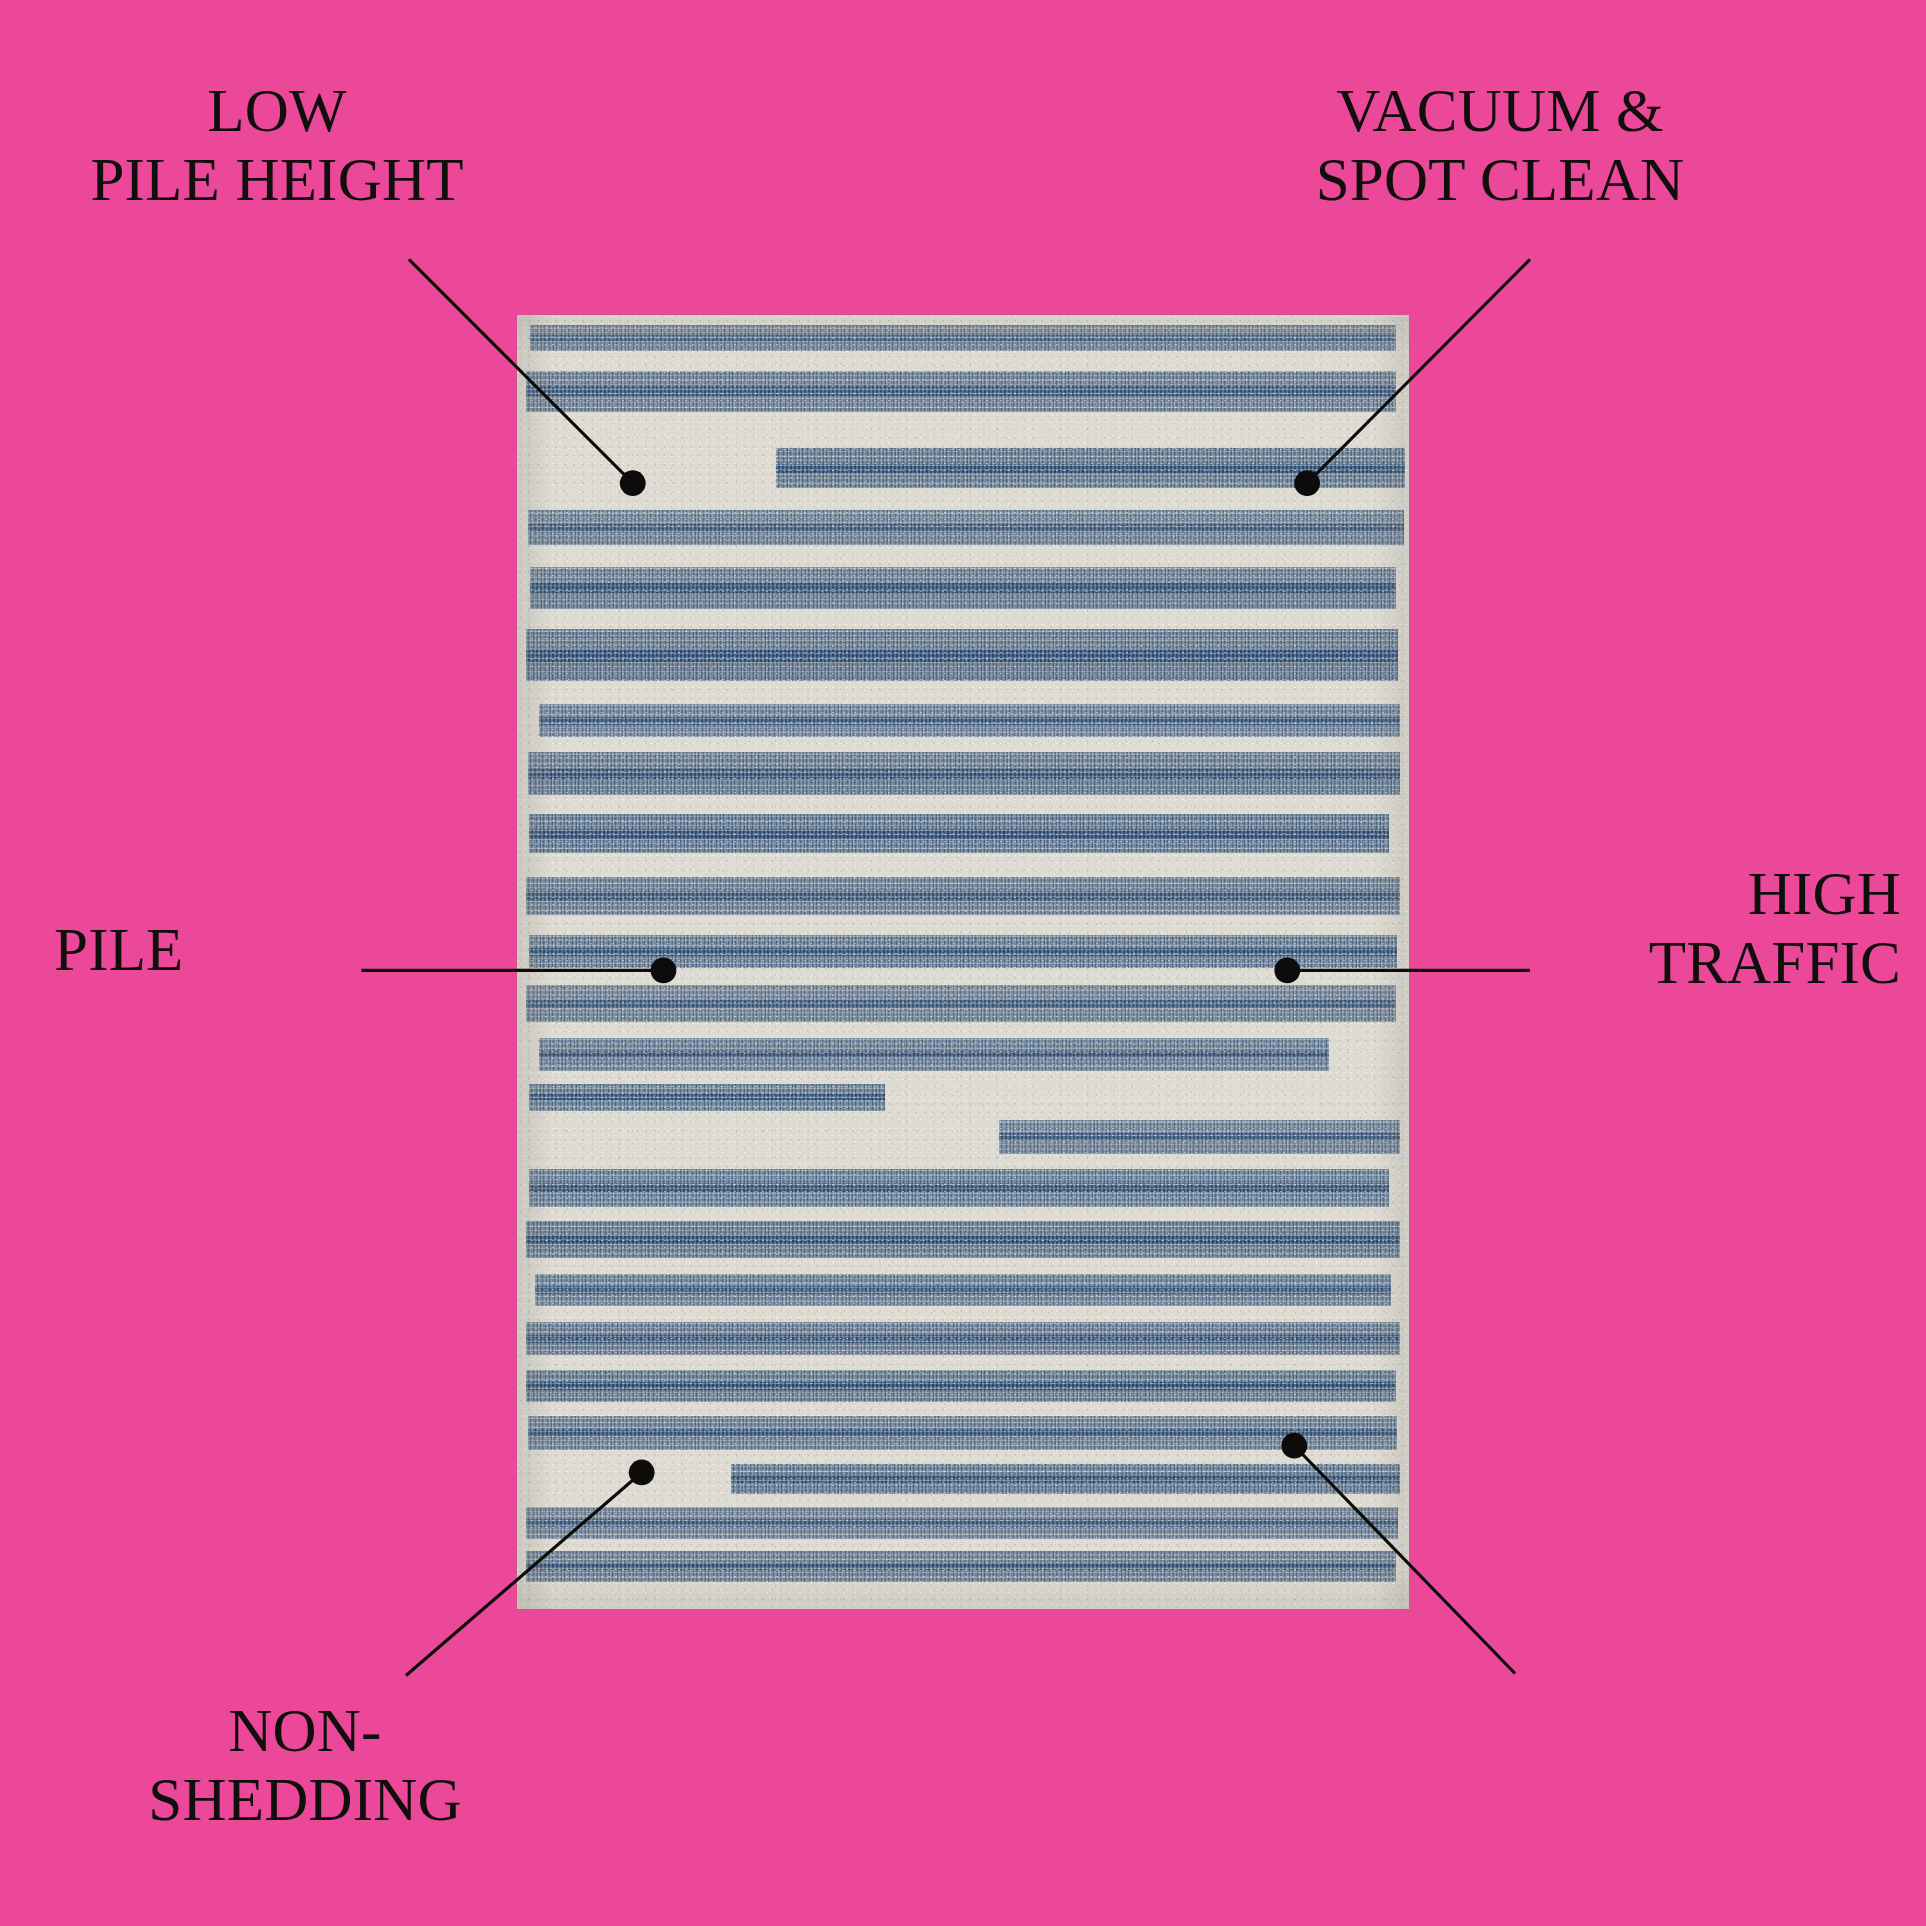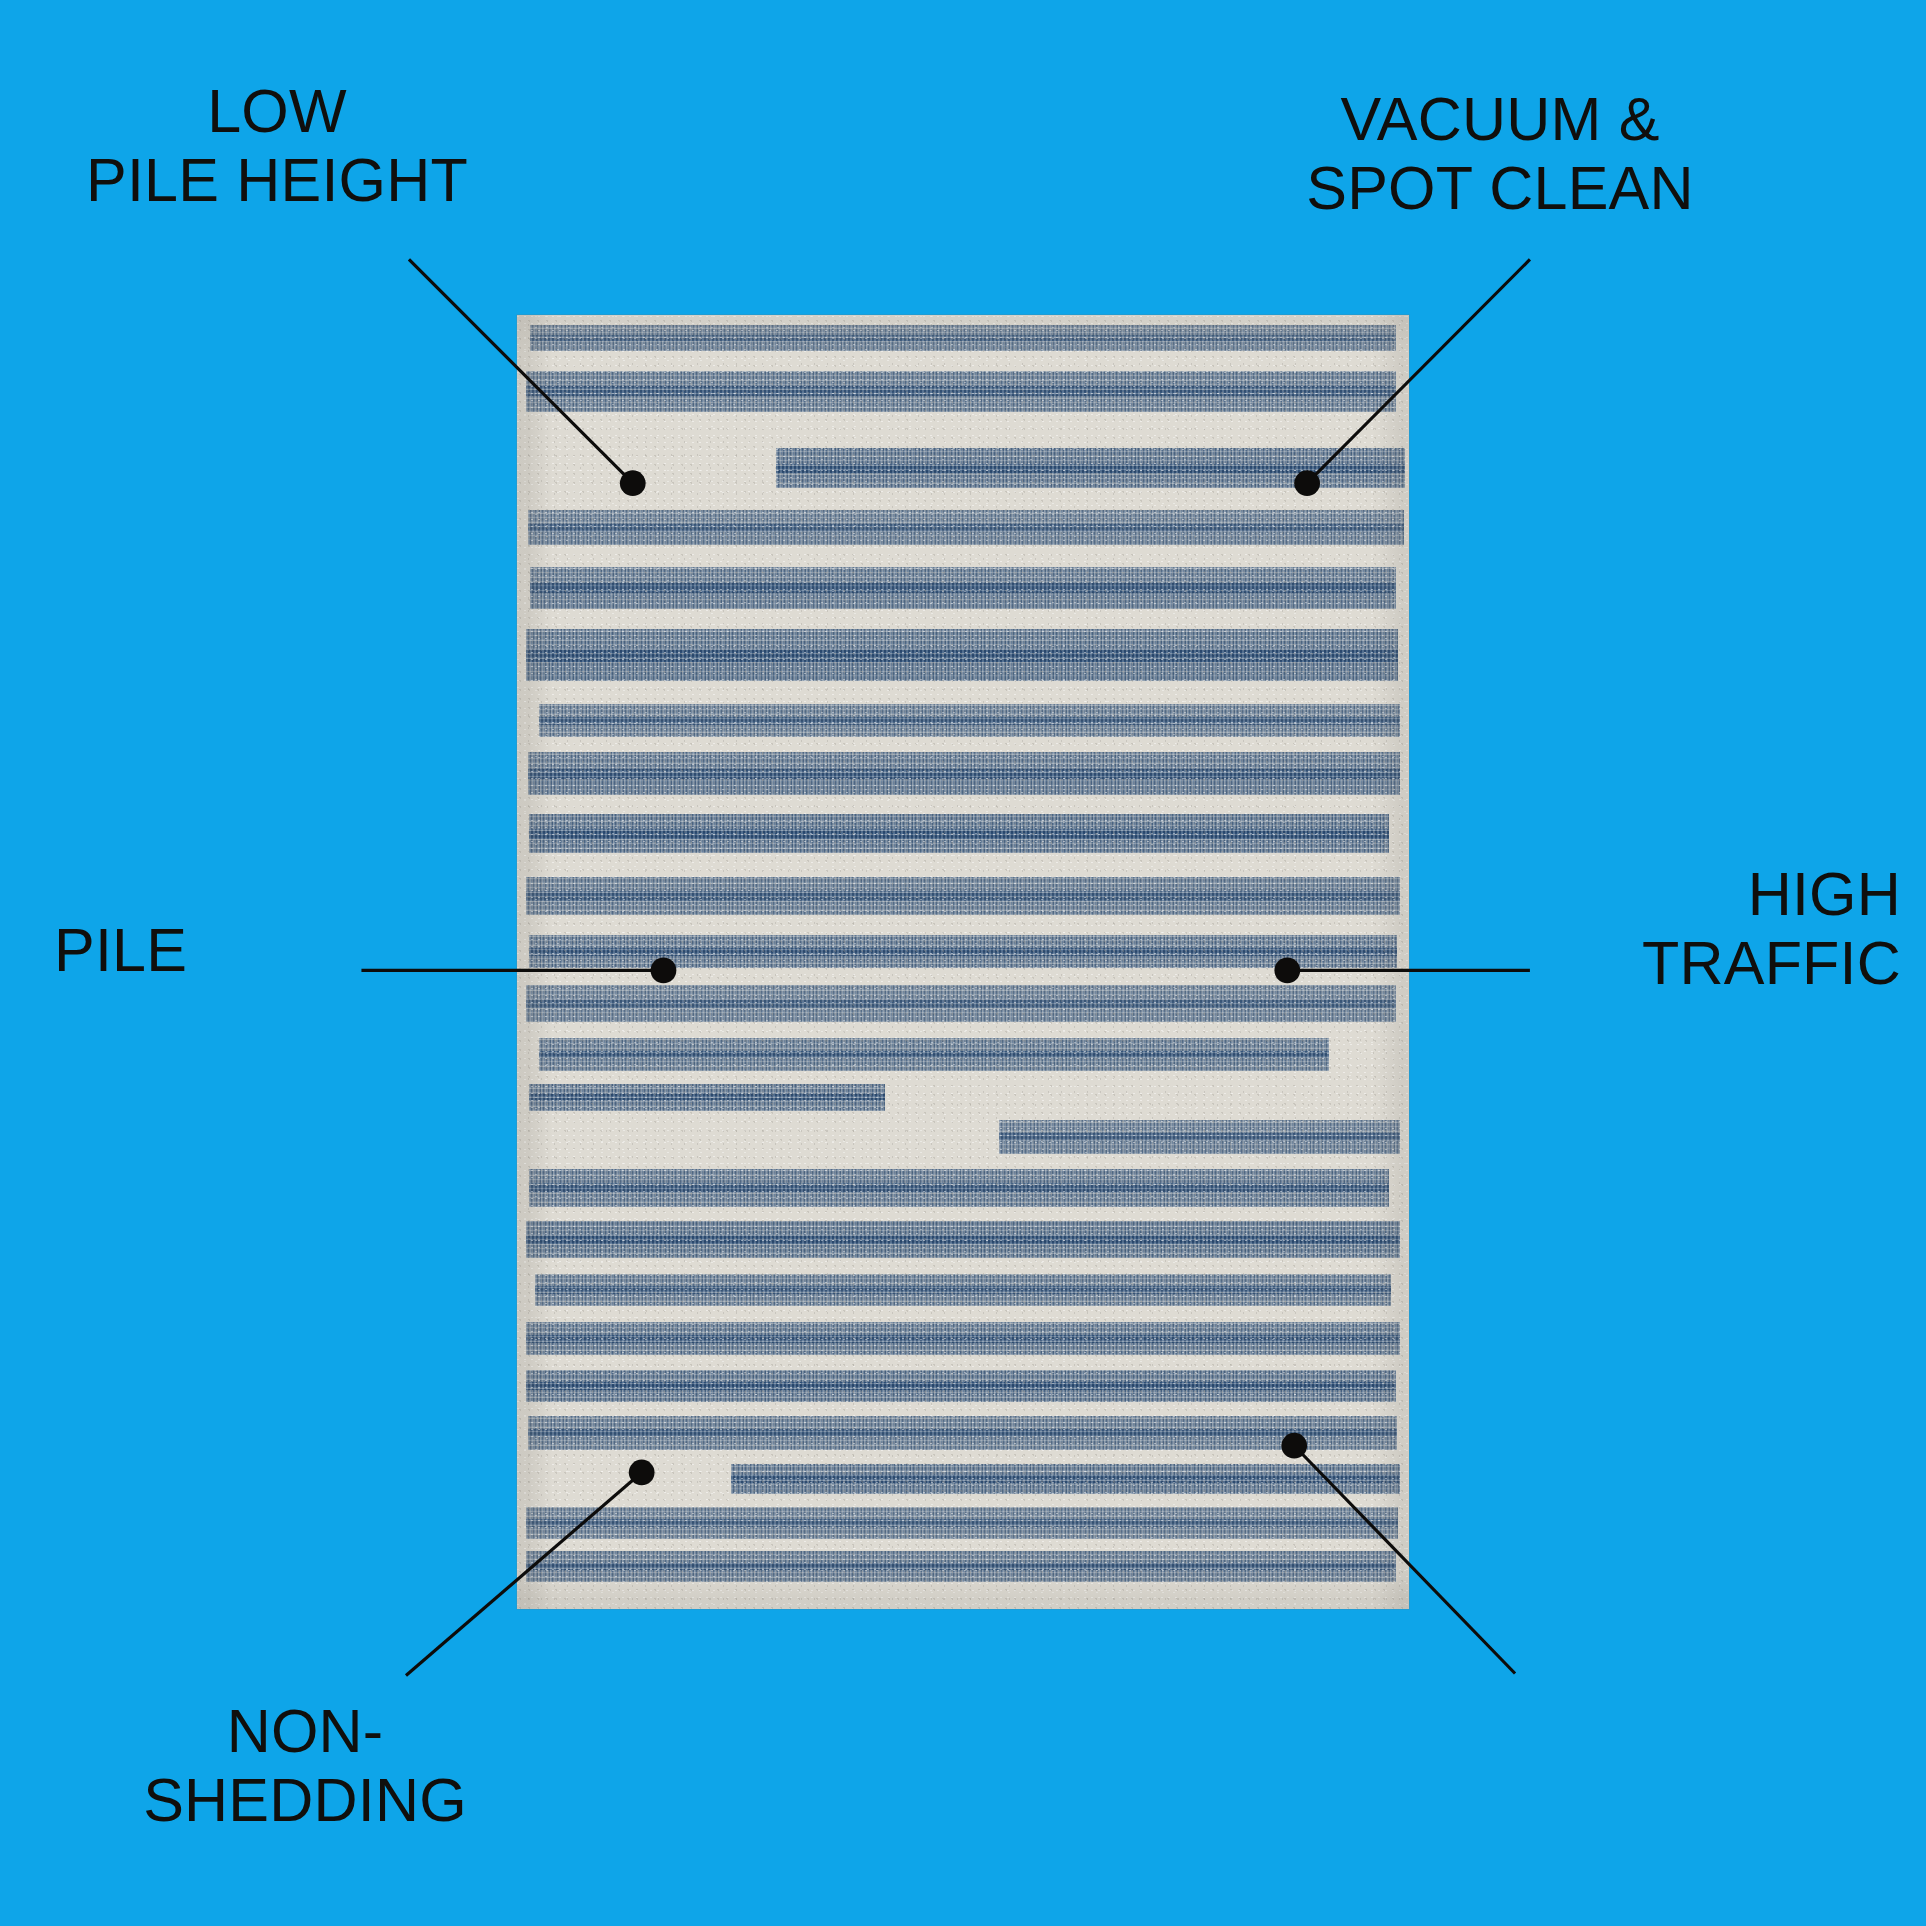--- a/index.html
+++ b/index.html
@@ -5,38 +5,38 @@
 <style>
   html, body {
     margin: 0;
     padding: 0;
     background: #ece2de;
   }
   #stage {
     position: relative;
     width: 1927px;
     height: 1927px;
-    background: #0ea5e9;
+    background: #ec4899;
     overflow: hidden;
-    font-family: Liberation Sans, sans-serif;
+    font-family: Liberation Serif, serif;
   }
 
   
   .feature-label {
     position: absolute;
     color: #100f0d;
     font-size: 61px;
     line-height: 1.13;
     font-weight: 400;
     letter-spacing: 0.2px;
     white-space: pre-line;
     -webkit-font-smoothing: antialiased;
   }
   .lbl-low-pile      { left: 0px;    top: 77px;   width: 554px;  text-align: center; }
-  .lbl-vacuum        { left: 1109px; top: 77px;   width: 782px;  text-align: center; margin-top: 8px; }
+  .lbl-vacuum        { left: 1109px; top: 77px;   width: 782px;  text-align: center; }
   .lbl-soft          { left: 54px;   top: 916px;  width: 218px;  text-align: left;   }
   .lbl-high-traffic  { left: 1554px; top: 860px;  width: 347px;  text-align: right; }
   .lbl-non-shedding  { left: 28px;   top: 1697px; width: 554px;  text-align: center; }
   .lbl-pet-child     { left: 1386px; top: 1697px; width: 515px;  text-align: center; }
 
   
   #rug-image {
     position: absolute;
     left: 517px;
     top: 315px;

